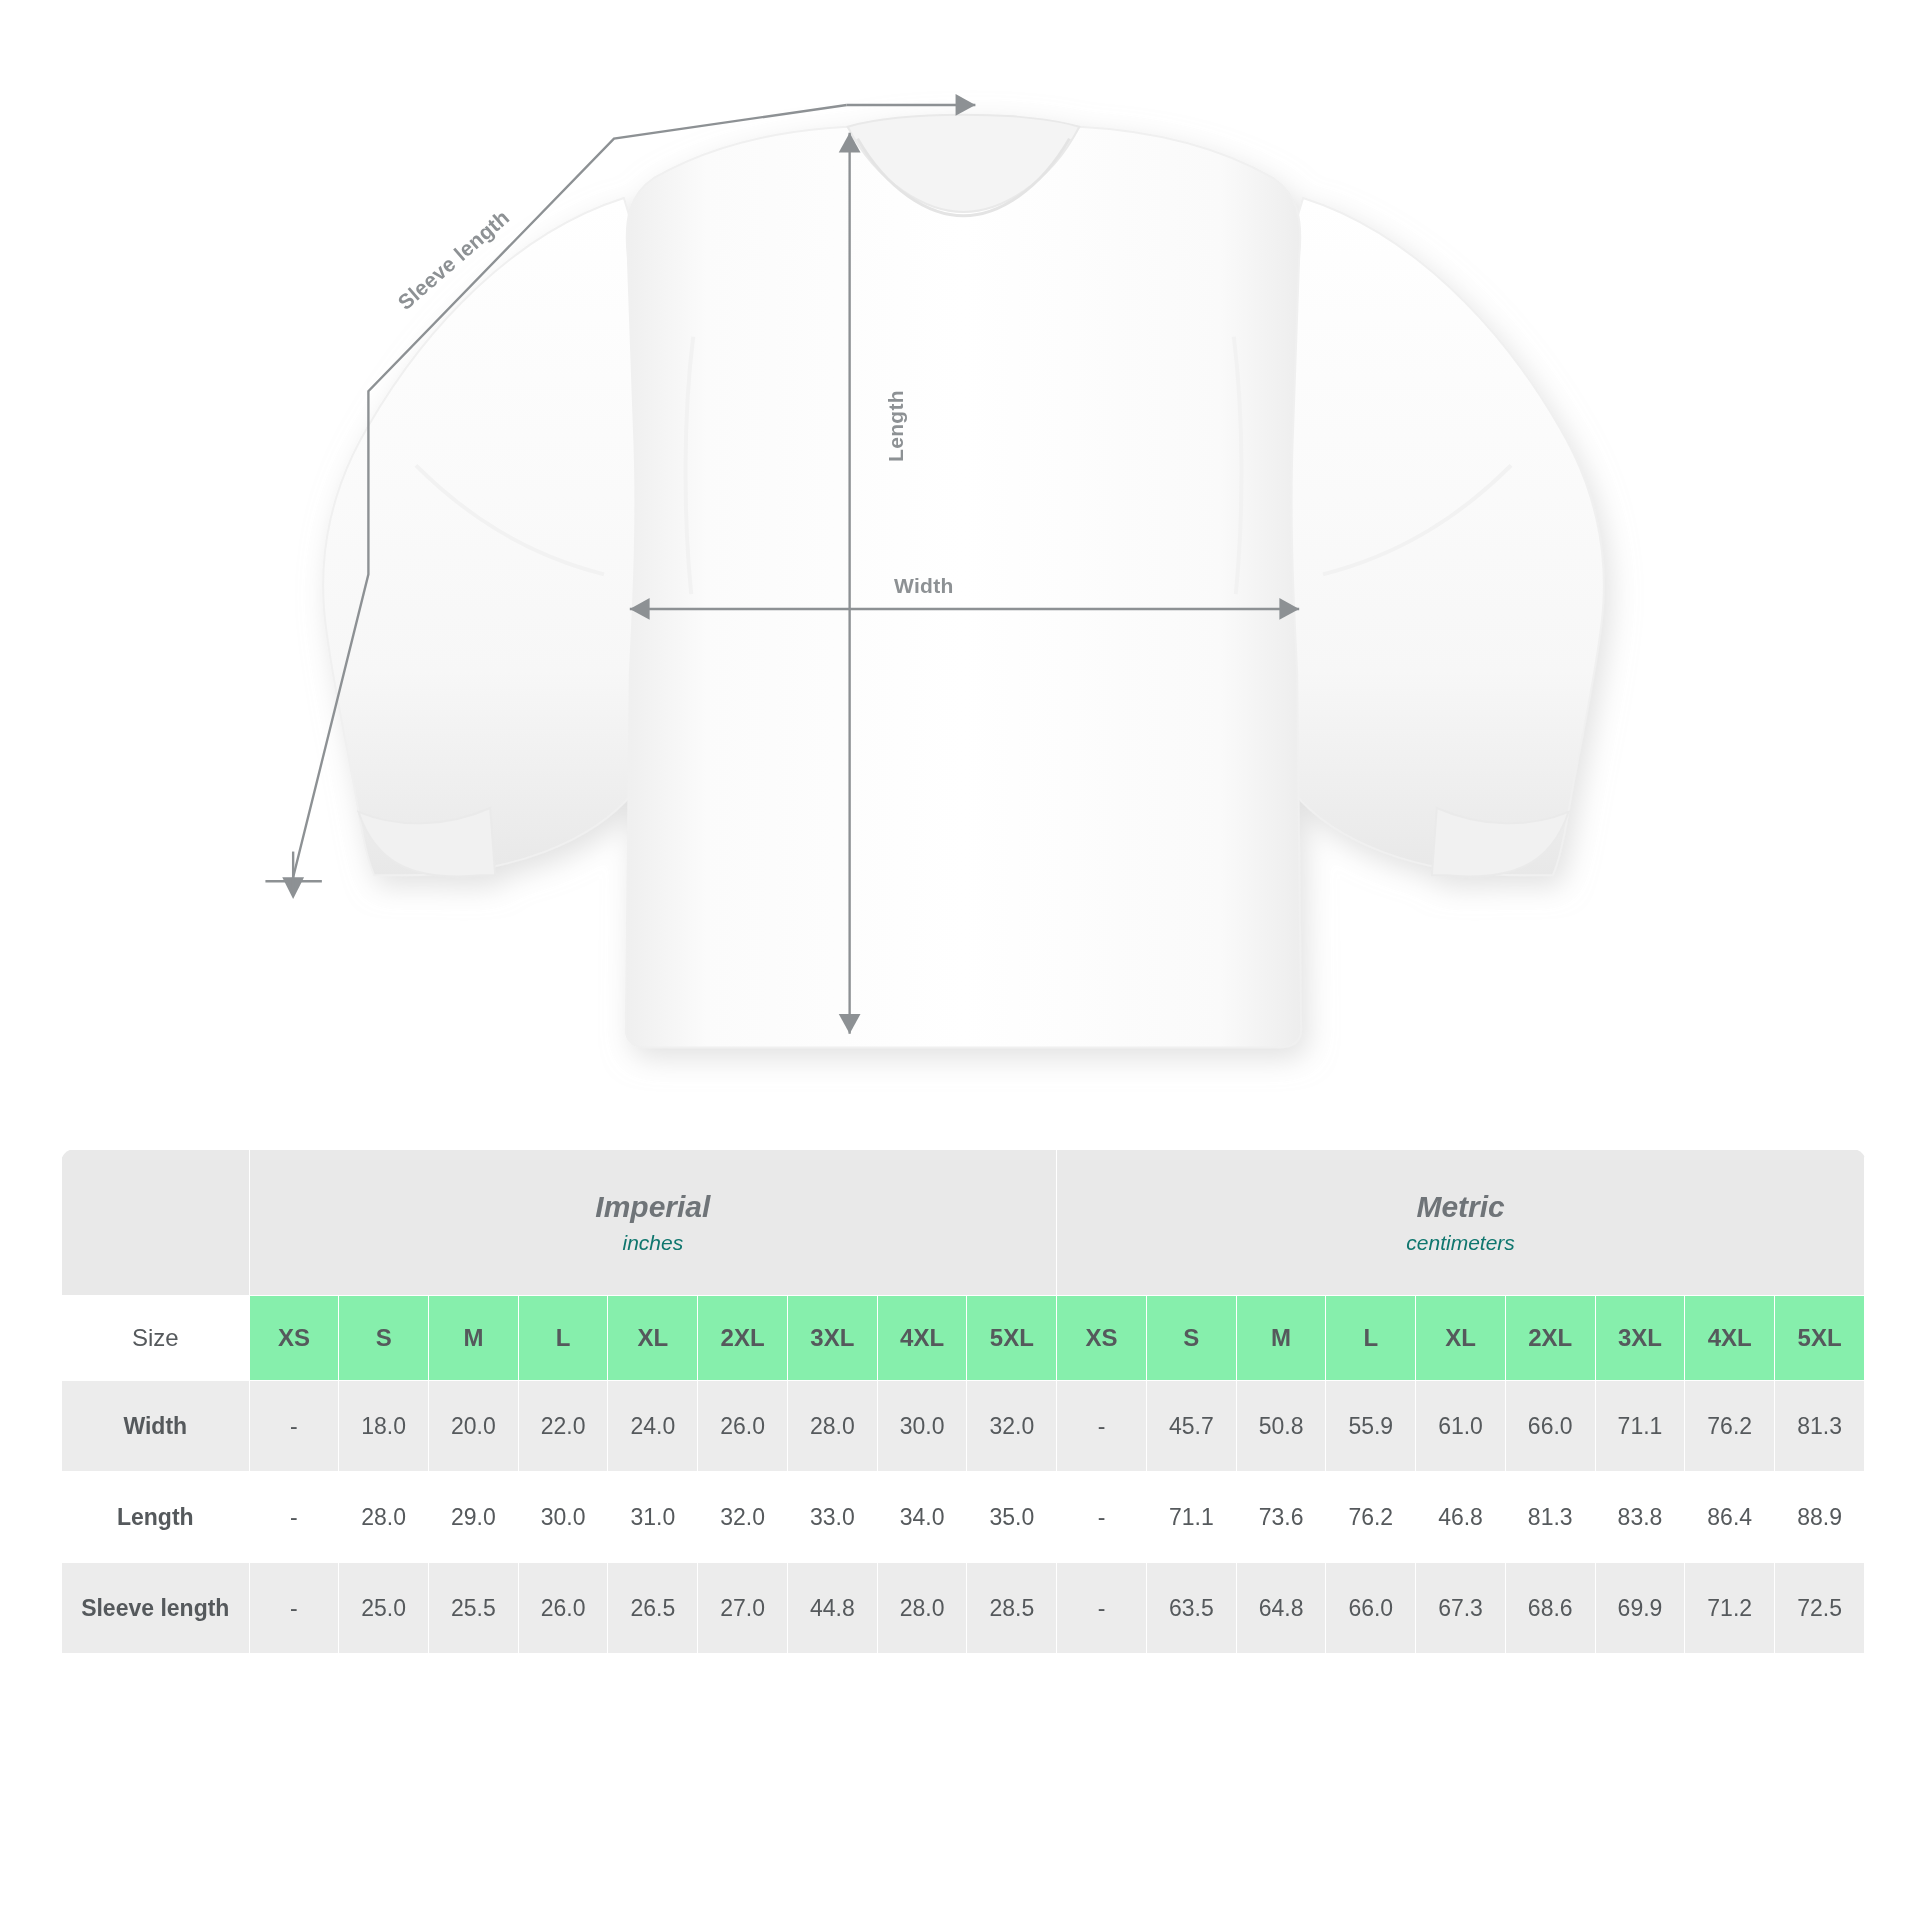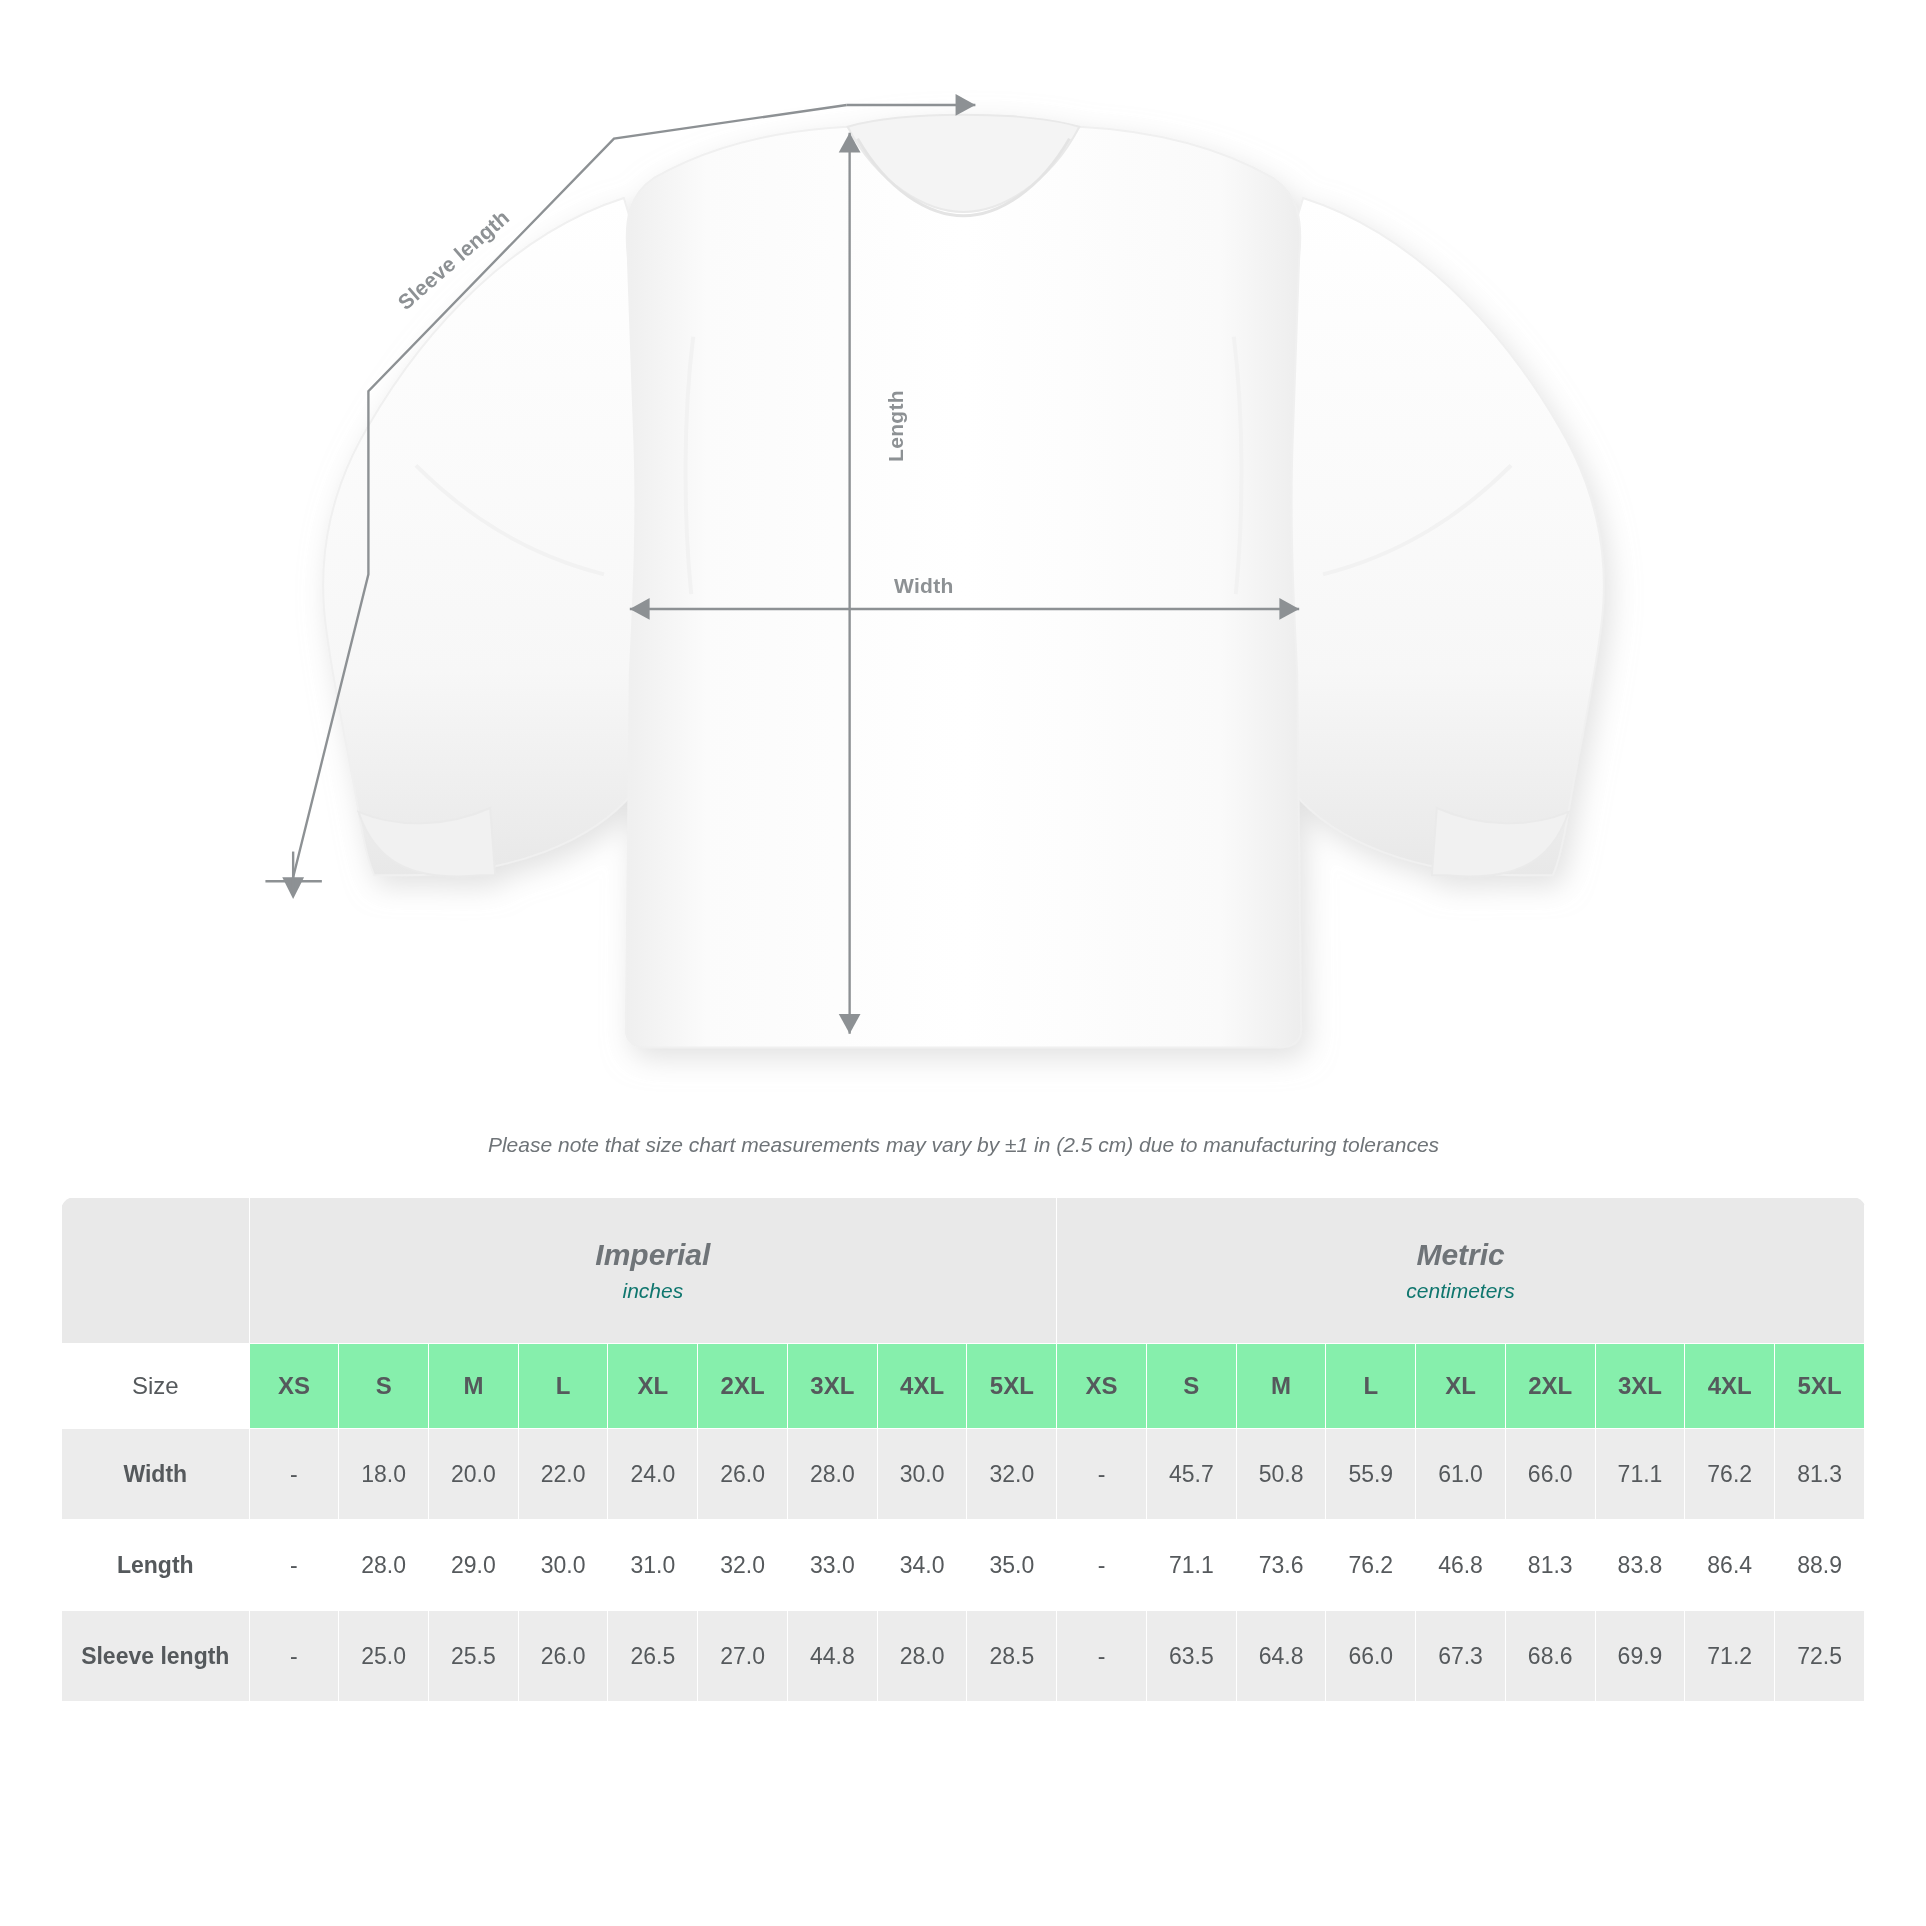--- a/index.html
+++ b/index.html
@@ -236,21 +236,20 @@
         <line x1="296" y1="860" x2="296" y2="898"></line>
       </g>
     </svg>
 
     <div class="dim-label" id="label-width">Width</div>
     <div class="dim-label" id="label-length">Length</div>
     <div class="dim-label" id="label-sleeve">Sleeve length</div>
   </div>
 
   <div class="title-block">
-    <p class="chart-note">Please note that size chart measurements may vary by ±1 in (2.5 cm) due to manufacturing tolerances</p>
   </div>
 
   <div class="table-wrap">
     <table class="size-table">
       <colgroup>
         <col class="col-first">
         <col class="col-cell">
           <col class="col-cell">
           <col class="col-cell">
           <col class="col-cell">

